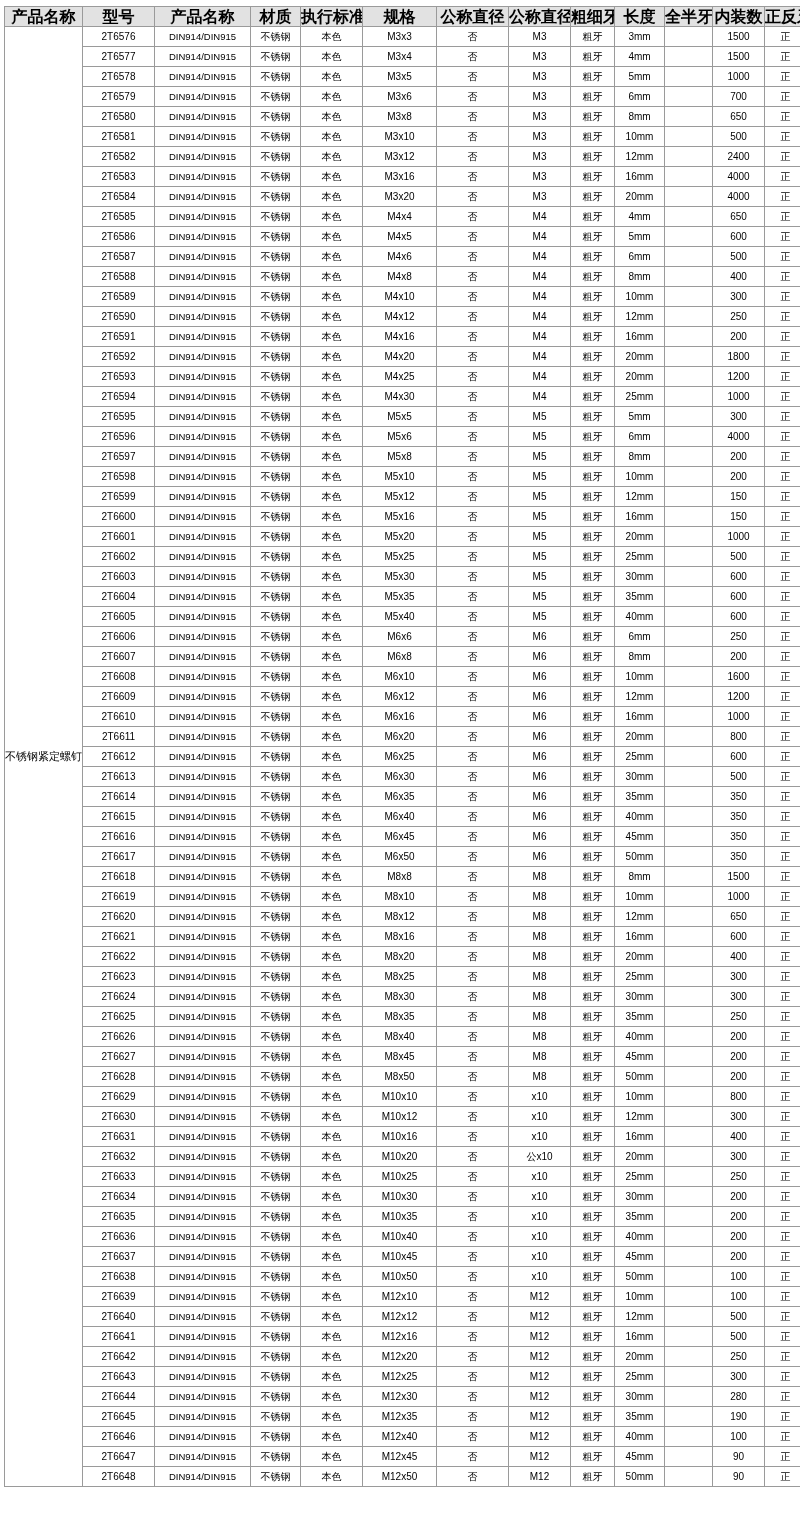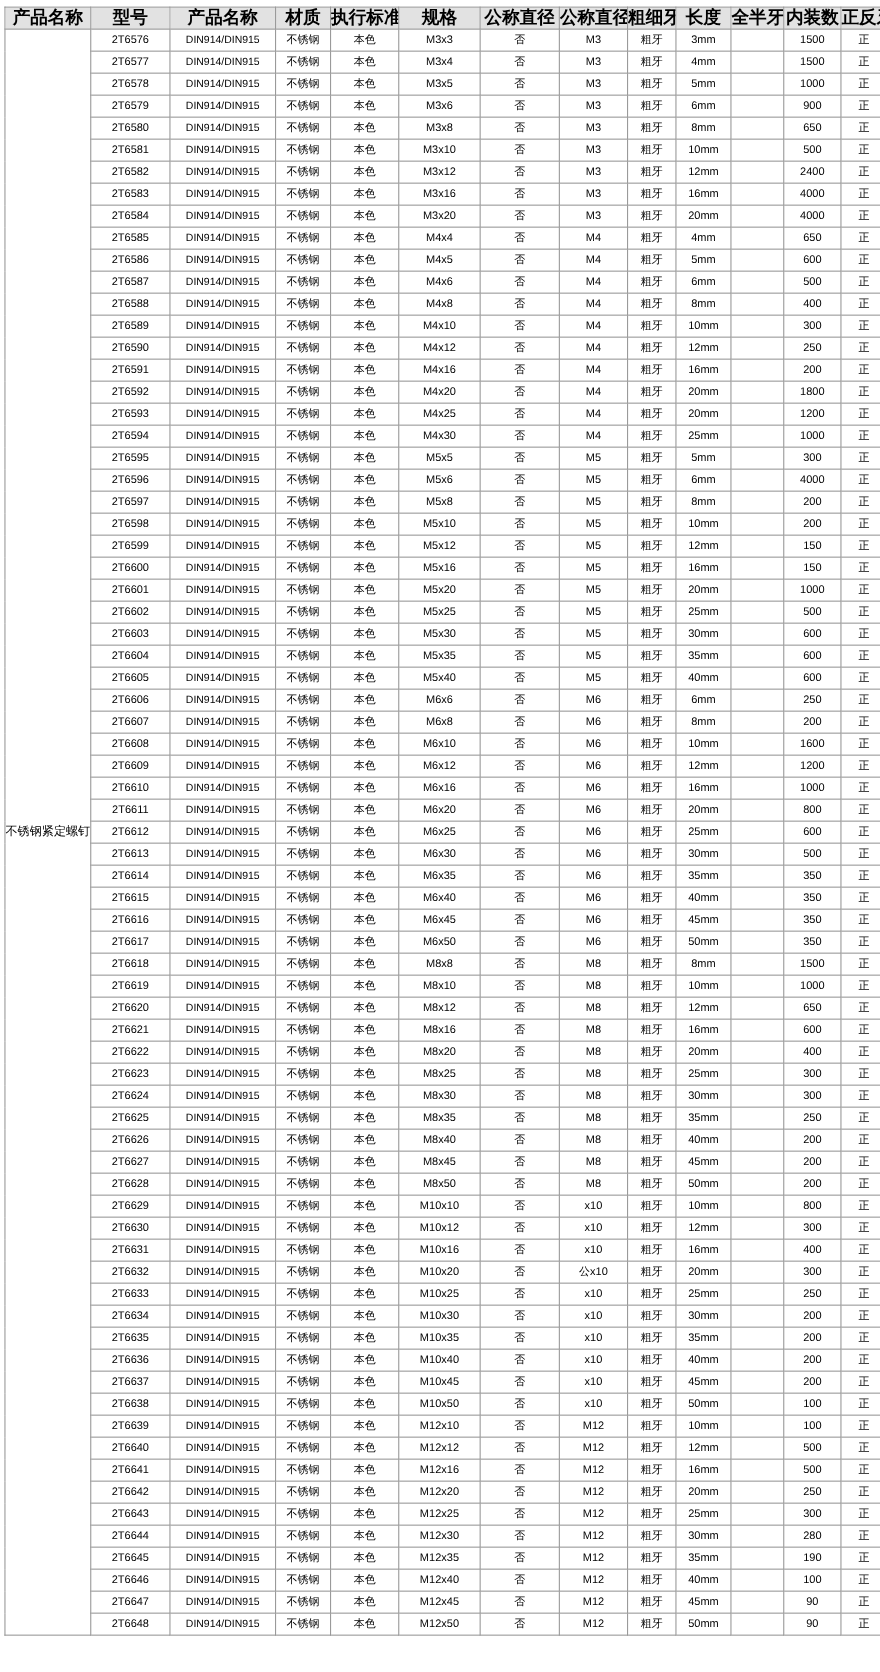--- a/index.html
+++ b/index.html
@@ -146,21 +146,21 @@
           <td class="model">2T6579</td>
           <td class="std">DIN914/DIN915</td>
           <td>不锈钢</td>
           <td>本色</td>
           <td>M3x6</td>
           <td>否</td>
           <td>M3</td>
           <td>粗牙</td>
           <td>6mm</td>
           <td></td>
-          <td>900</td>
+          <td>700</td>
           <td>正</td>
         </tr>
         <tr>
           <td class="model">2T6580</td>
           <td class="std">DIN914/DIN915</td>
           <td>不锈钢</td>
           <td>本色</td>
           <td>M3x8</td>
           <td>否</td>
           <td>M3</td>

